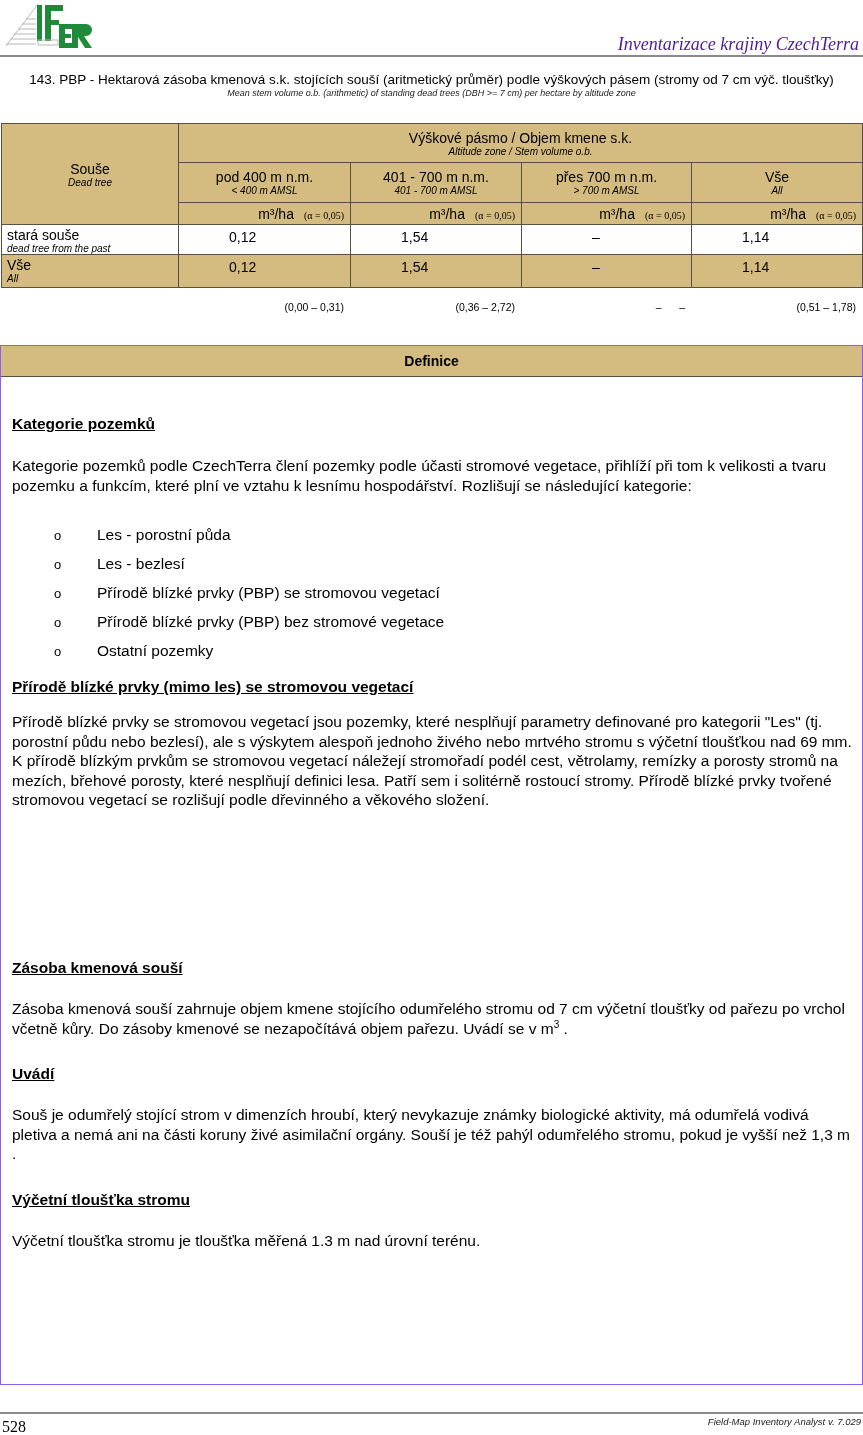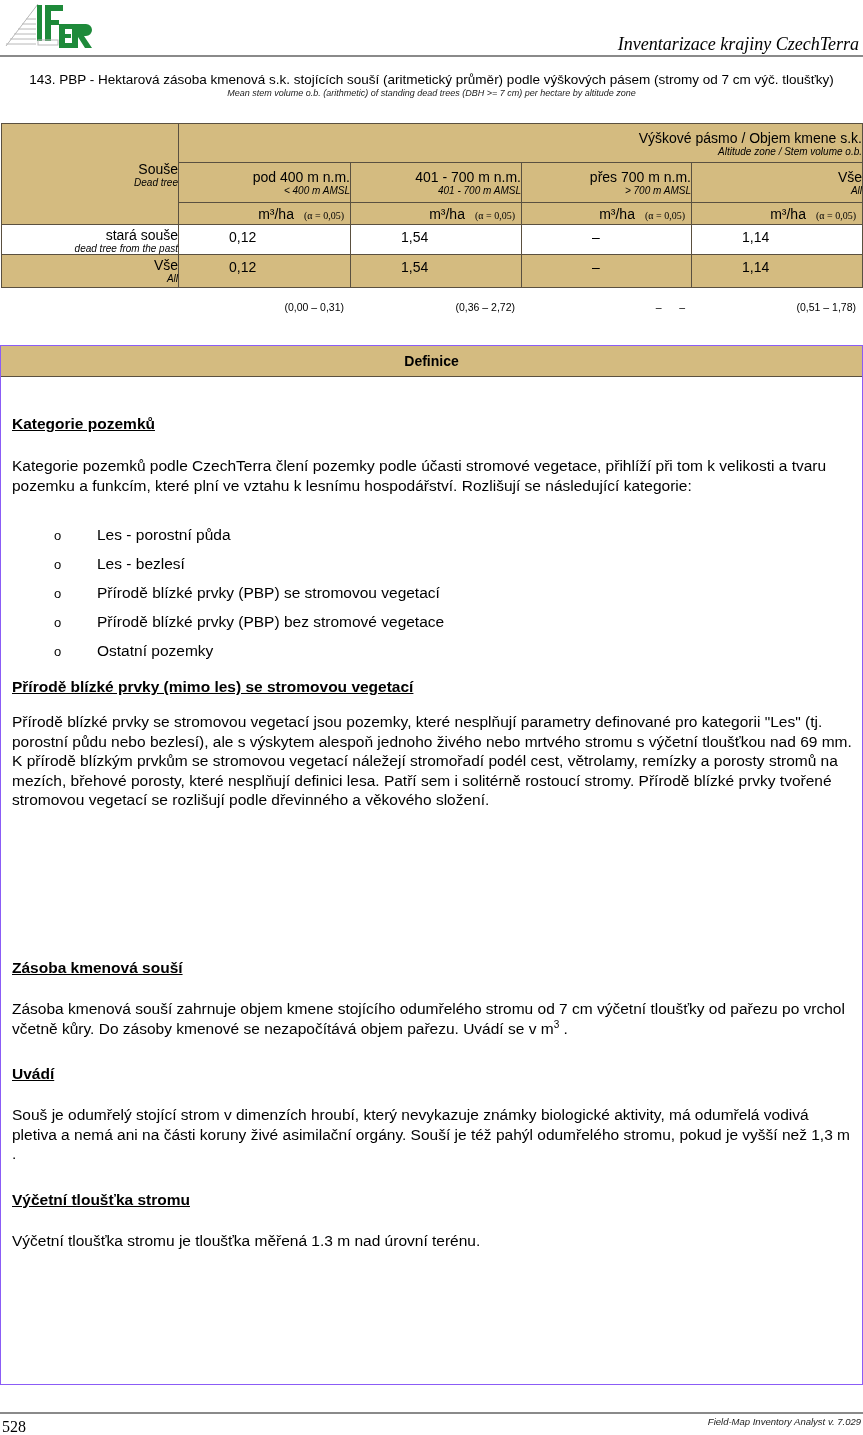--- a/index.html
+++ b/index.html
@@ -1,26 +1,26 @@
 <!DOCTYPE html>
 <html><head>
 <meta charset="utf-8">
 <style>
   html, body { margin: 0; padding: 0; background: #ffffff; }
   body { width: 863px; height: 1435px; position: relative; overflow: hidden; font-family: "Liberation Sans", sans-serif; color: #000; }
 
   .logo { position: absolute; left: 4px; top: 2px; width: 92px; height: 50px; }
-  .header-title { position: absolute; right: 4px; top: 34px; font-family: "Liberation Serif", serif; font-style: italic; font-size: 18px; color: #000000; }
+  .header-title { position: absolute; right: 4px; top: 34px; font-family: "Liberation Serif", serif; font-style: italic; font-size: 18px; color: #4c1d95; }
   .header-rule { position: absolute; left: 0; top: 55px; width: 863px; height: 2px; background: #8a8a8a; }
 
   .report-title { position: absolute; left: 0; top: 72px; width: 863px; text-align: center; font-size: 13.5px; }
   .report-subtitle { position: absolute; left: 0; top: 88px; width: 863px; text-align: center; font-size: 9px; font-style: italic; color: #222; }
 
   table.data { position: absolute; left: 1px; top: 123px; width: 861px; border-collapse: collapse; table-layout: fixed; }
-  table.data td { border: 1px solid #5a5040; padding: 0; vertical-align: middle; text-align: right; }
+  table.data td { border: 1px solid #5a5040; padding: 0; vertical-align: middle; }
   .tan { background: #d4bb80; }
   .white { background: #ffffff; }
   .cz { font-size: 14px; }
   .en { font-size: 10px; font-style: italic; }
   .center { text-align: center; }
   .unit-cell { text-align: right; padding-right: 6px !important; font-size: 14px; }
   .alpha { font-family: Liberation Serif, serif; font-size: 10px; margin-left: 10px; }
   .val-cell { position: relative; }
   .val-main { position: absolute; font-size: 14px; top: 4px; }
   .val-ci { position: absolute; right: 6px; top: 6px; font-size: 10.5px; margin-top: 40px; }

